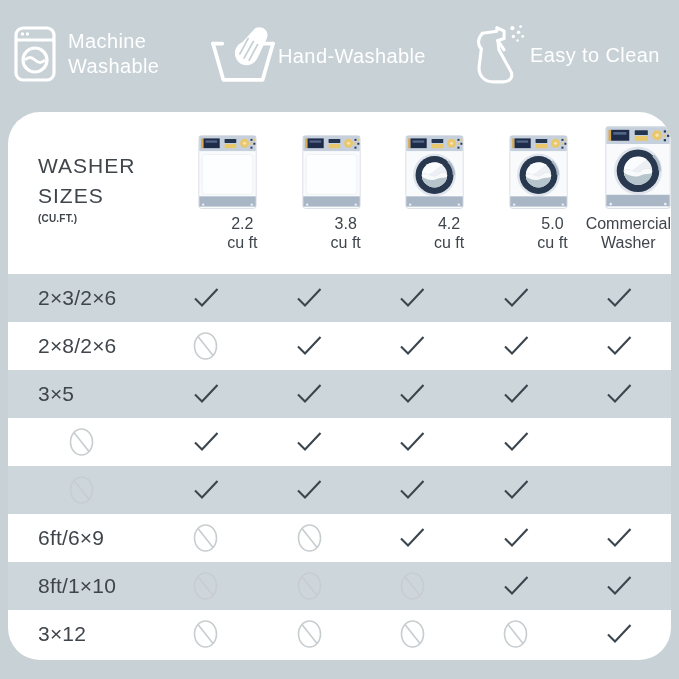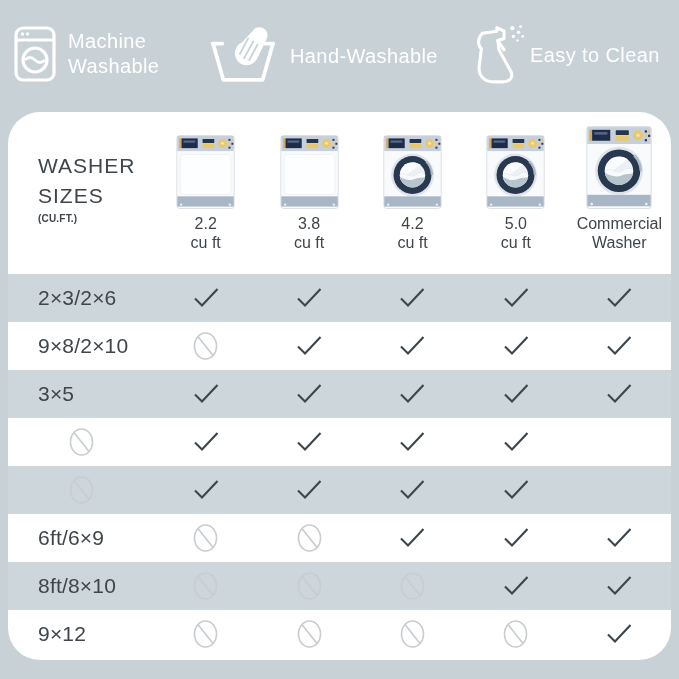--- a/index.html
+++ b/index.html
@@ -7,36 +7,36 @@
     width:679px;height:679px;position:relative;overflow:hidden;
     background:var(--bg,#c7d1d6);
     font-family:"Liberation Sans", sans-serif;
     -webkit-font-smoothing:antialiased;
   }
   
   .feature{position:absolute;display:flex;align-items:center;color:#fff;}
   .feature .ficon{flex:0 0 auto;display:block;}
   .feature .flabel{font-size:20px;line-height:1.25;letter-spacing:.4px;font-weight:400;}
   #feature-machine{left:13px;top:26px;gap:11px;}
-  #feature-hand{left:208px;top:26px;gap:12px;}
+  #feature-hand{left:208px;top:26px;}
   #feature-clean{left:472px;top:24px;gap:0;justify-content:center;}
 
   
   .card{
     position:absolute;left:8px;top:112px;width:663px;height:548px;
     background:var(--card,#fff);border-radius:32px;overflow:hidden;
   }
   .grid-row{display:grid;grid-template-columns:146px repeat(5,1fr);}
   .table-head{height:153px;align-items:end;}
   .corner{display:flex;flex-direction:column;justify-content:center;height:153px;
     padding-left:30px;box-sizing:border-box;color:var(--text-dark,#3f454b);}
   .corner .t1{font-size:21px;letter-spacing:1px;font-weight:500;line-height:1.45;}
   .corner .t2{font-size:21px;letter-spacing:1px;font-weight:500;line-height:1.45;display:flex;align-items:flex-start;flex-direction:column;}
   .corner .t2 .suffix{font-size:10px;font-weight:700;letter-spacing:.2px;}
-  .col-head{display:flex;flex-direction:column;align-items:center;justify-content:flex-end;
+  .col-head{display:flex;flex-direction:column;align-items:flex-end;justify-content:flex-end;
     padding-bottom:12px;height:153px;box-sizing:border-box;}
   .col-head svg{display:block;margin-bottom:5px;}
   .col-label{font-size:16px;line-height:1.22;color:var(--text-dark,#3f454b);text-align:center;}
 
   
   .rows{position:absolute;top:162px;left:0;right:0;}
   .trow{height:48px;align-items:center;}
   .trow.shaded{background:var(--row-shaded,#cdd6db);}
   .row-label{padding-left:30px;font-size:21px;color:var(--text-dark,#3f454b);letter-spacing:.2px;}
   .cell{display:flex;justify-content:center;align-items:center;}
@@ -282,21 +282,21 @@
   <path d="M4 12.5 L11 19.5 L26.5 3" stroke="#3b454e" stroke-width="2.1" fill="none"></path>
           </svg>
         </div>
         <div class="cell">
           <svg width="30" height="24" viewBox="0 0 30 24">
   <path d="M4 12.5 L11 19.5 L26.5 3" stroke="#3b454e" stroke-width="2.1" fill="none"></path>
           </svg>
         </div>
       </div>
       <div class="grid-row trow">
-        <div class="row-label">9×8/2×10</div>
+        <div class="row-label">2×8/2×6</div>
         <div class="cell">
           <svg width="27" height="30" viewBox="0 0 27 30">
   <ellipse cx="13.5" cy="15" rx="11" ry="13" stroke="#c8cdd0" stroke-width="1.6" fill="none"></ellipse>
   <line x1="6" y1="5.5" x2="21" y2="24.5" stroke="#c8cdd0" stroke-width="1.6"></line>
           </svg>
         </div>
         <div class="cell">
           <svg width="30" height="24" viewBox="0 0 30 24">
   <path d="M4 12.5 L11 19.5 L26.5 3" stroke="#3b454e" stroke-width="2.1" fill="none"></path>
           </svg>
@@ -425,21 +425,21 @@
   <path d="M4 12.5 L11 19.5 L26.5 3" stroke="#3b454e" stroke-width="2.1" fill="none"></path>
           </svg>
         </div>
         <div class="cell">
           <svg width="30" height="24" viewBox="0 0 30 24">
   <path d="M4 12.5 L11 19.5 L26.5 3" stroke="#3b454e" stroke-width="2.1" fill="none"></path>
           </svg>
         </div>
       </div>
       <div class="grid-row trow shaded">
-        <div class="row-label">8ft/8×10</div>
+        <div class="row-label">8ft/1×10</div>
         <div class="cell">
           <svg width="27" height="30" viewBox="0 0 27 30">
   <ellipse cx="13.5" cy="15" rx="11" ry="13" stroke="#c8cdd0" stroke-width="1.6" fill="none"></ellipse>
   <line x1="6" y1="5.5" x2="21" y2="24.5" stroke="#c8cdd0" stroke-width="1.6"></line>
           </svg>
         </div>
         <div class="cell">
           <svg width="27" height="30" viewBox="0 0 27 30">
   <ellipse cx="13.5" cy="15" rx="11" ry="13" stroke="#c8cdd0" stroke-width="1.6" fill="none"></ellipse>
   <line x1="6" y1="5.5" x2="21" y2="24.5" stroke="#c8cdd0" stroke-width="1.6"></line>
@@ -456,21 +456,21 @@
   <path d="M4 12.5 L11 19.5 L26.5 3" stroke="#3b454e" stroke-width="2.1" fill="none"></path>
           </svg>
         </div>
         <div class="cell">
           <svg width="30" height="24" viewBox="0 0 30 24">
   <path d="M4 12.5 L11 19.5 L26.5 3" stroke="#3b454e" stroke-width="2.1" fill="none"></path>
           </svg>
         </div>
       </div>
       <div class="grid-row trow">
-        <div class="row-label">9×12</div>
+        <div class="row-label">3×12</div>
         <div class="cell">
           <svg width="27" height="30" viewBox="0 0 27 30">
   <ellipse cx="13.5" cy="15" rx="11" ry="13" stroke="#c8cdd0" stroke-width="1.6" fill="none"></ellipse>
   <line x1="6" y1="5.5" x2="21" y2="24.5" stroke="#c8cdd0" stroke-width="1.6"></line>
           </svg>
         </div>
         <div class="cell">
           <svg width="27" height="30" viewBox="0 0 27 30">
   <ellipse cx="13.5" cy="15" rx="11" ry="13" stroke="#c8cdd0" stroke-width="1.6" fill="none"></ellipse>
   <line x1="6" y1="5.5" x2="21" y2="24.5" stroke="#c8cdd0" stroke-width="1.6"></line>

